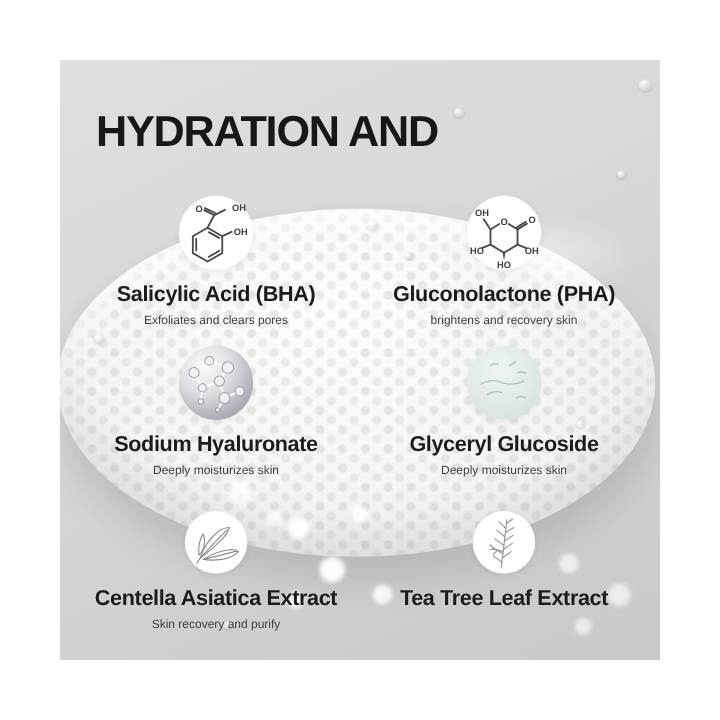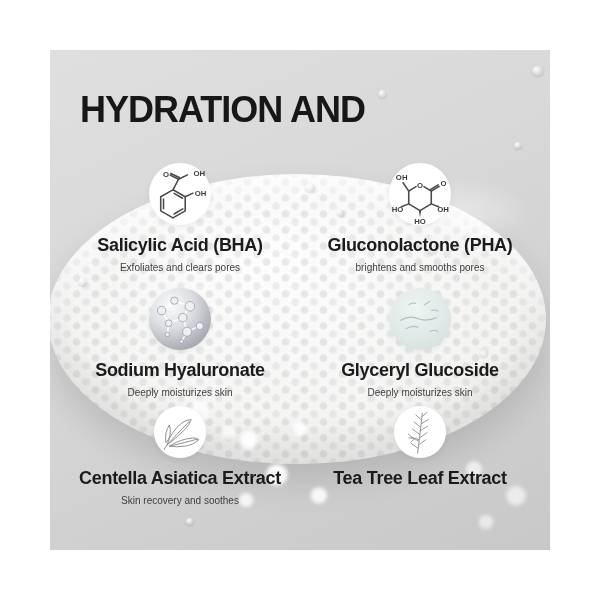--- a/index.html
+++ b/index.html
@@ -57,21 +57,21 @@
   .d7{left:430px;top:300px;width:8px;height:7px;}
   .d8{left:136px;top:468px;width:8px;height:7px;}
   .d9{left:482px;top:16px;width:12px;height:10px;}
 
   .headline{
     position:absolute;left:30px;top:22px;
     font-size:36px;line-height:35px;font-weight:bold;
     color:#171717;letter-spacing:-1px;white-space:nowrap;margin-top:20px;
   }
   .row{position:absolute;left:0;right:0;display:flex;padding:0 10px;}
-  .r1{top:113px;} .r2{top:238px;} .r3{top:356px;}
+  .r1{top:113px;} .r2{top:238px;} .r3{top:376px;}
   .cell{width:50%;display:flex;flex-direction:column;align-items:center;text-align:center;}
   .circle{
     width:62px;height:62px;border-radius:50%;background:#ffffff;
     display:flex;align-items:center;justify-content:center;
     box-shadow:0 2px 6px rgba(0,0,0,0.06);
   }
   .r3 .circle{width:52px;height:52px;}
   .circle svg{width:100%;height:100%;display:block;}
   .sphere{background:radial-gradient(circle at 35% 28%, #fbfbfc 0%, #dcdee1 38%, #aaadb4 74%, #8e9198 100%);}
   .gel{background:radial-gradient(circle at 42% 32%, #eef4f2 0%, #dfe9e7 55%, #cedcd8 100%);}
@@ -137,21 +137,21 @@
           <polygon points="21.2,33.8 22.8,33.8 22,38.6" fill="#4a4a4a"></polygon>
           <text class="atom" x="9" y="12" text-anchor="middle">OH</text>
           <text class="atom" x="22" y="17.6" text-anchor="middle">O</text>
           <text class="atom" x="38.6" y="16.4" text-anchor="middle">O</text>
           <text class="atom" x="6" y="34.6" text-anchor="middle">HO</text>
           <text class="atom" x="22" y="43" text-anchor="middle">HO</text>
           <text class="atom" x="38.4" y="34.6" text-anchor="middle">OH</text>
         </svg>
       </div>
       <div class="name">Gluconolactone (PHA)</div>
-      <div class="desc">brightens and smooths pores</div>
+      <div class="desc">brightens and recovery skin</div>
     </div>
   </div>
 
   <div class="row r2">
     <div class="cell">
       <div class="circle sphere">
         <svg viewBox="0 0 44 44">
           <path class="net" d="M9,16 L18,9 L29,13 M9,16 L14,25 L24,21 L29,13 M24,21 L27,31 L36,27 M14,25 L13,33 M27,31 L23,38"></path>
           <circle class="node" cx="9" cy="16" r="3"></circle>
           <circle class="node" cx="18" cy="9" r="2.6"></circle>
@@ -189,21 +189,21 @@
         <svg viewBox="0 0 44 44">
           <path class="leaf" d="M11,33 Q14,22 24,14 Q28,11.5 31.5,11.5 Q30,16 26,20 Q19,27 11,33 Z"></path>
           <path class="leaf" d="M11,33 Q19,24 30,13"></path>
           <path class="leaf" d="M13,34 Q22,28 33,27 Q36,27 38,28.5 Q33,33 26,34 Q19,35 13,34 Z"></path>
           <path class="leaf" d="M13,34 Q26,31 37,28"></path>
           <path class="leaf" d="M10,31 Q9,22 13,16 Q14.5,20 13.5,25 Q12.5,29 10,31 Z"></path>
           <path class="leaf" d="M8.5,37 Q9.5,34.5 11,33"></path>
         </svg>
       </div>
       <div class="name">Centella Asiatica Extract</div>
-      <div class="desc">Skin recovery and soothes</div>
+      <div class="desc">Skin recovery and purify</div>
     </div>
     <div class="cell">
       <div class="circle">
         <svg viewBox="0 0 44 44">
           <path class="tea" d="M20,40 Q22,24 24,6"></path>
           <path class="tea" d="M20.6,36 L14.5,31.5 M20.9,33 L27,28.5 M21.2,30 L14.5,26 M21.6,27 L28,22.5 M21.9,24 L15.5,19.5 M22.2,21 L28.5,17 M22.6,18 L17,13.5 M23,15 L29,11.5 M23.3,12 L18.5,7.5 M23.6,9 L28,5.5"></path>
           <path class="tea" d="M21.4,28.5 Q16.5,26.5 12.5,27 M15.5,27 L12,23.5 M17.5,27.4 L14.5,30.5"></path>
         </svg>
       </div>
       <div class="name">Tea Tree Leaf Extract</div>

